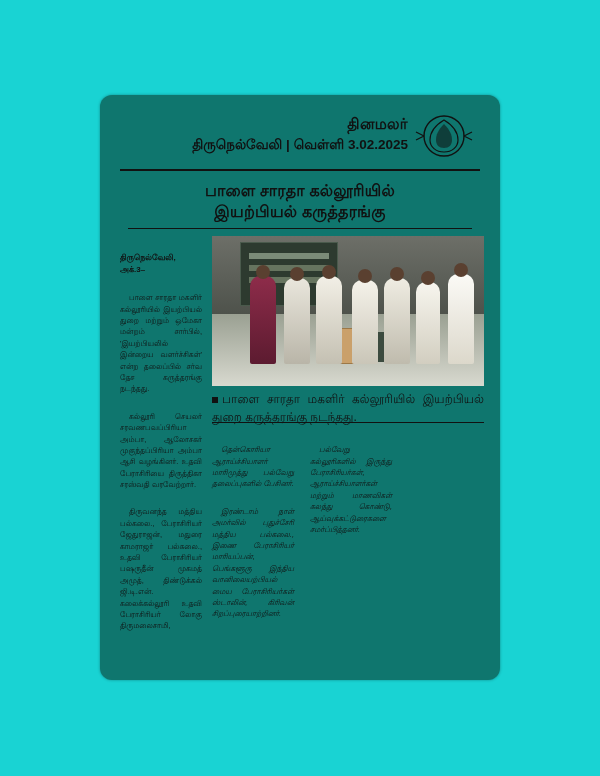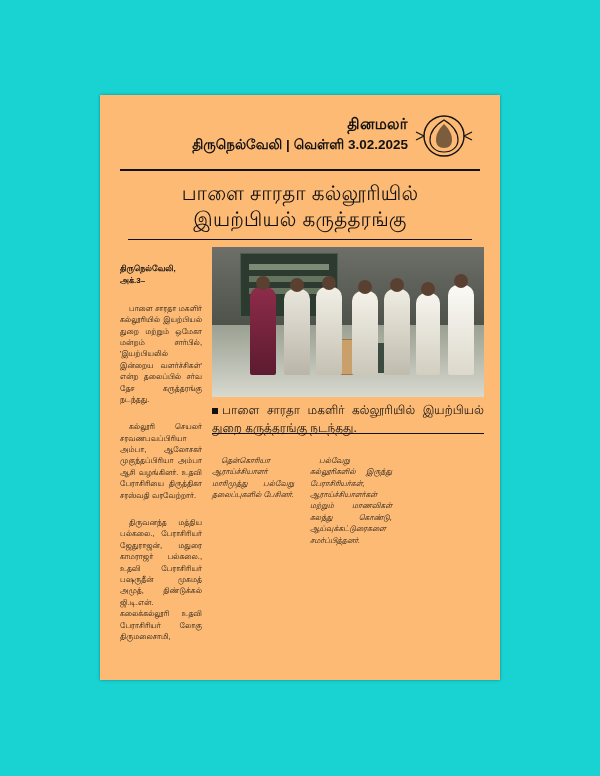--- a/index.html
+++ b/index.html
@@ -12,22 +12,23 @@
     background: #19d3d3;
     font-family: "Liberation Sans", sans-serif;
     overflow: hidden;
   }
   .page {
     position: absolute;
     left: 100px;
     top: 95px;
     width: 400px;
     height: 585px;
-    background: #fdba74;
+    background: #0f766e;
     box-shadow: 0 0 3px rgba(0,0,0,0.35);
+    border-radius: 12px;
   }
   .clip {
     position: absolute;
     left: 14px;
     top: 12px;
     width: 372px;
     height: 560px;
     overflow: hidden;
   }
 
@@ -63,22 +64,22 @@
     width: 60px;
     height: 46px;
   }
 
   
   .headline {
     margin: 9px 6px 6px 6px;
     text-align: center;
   }
   .headline-line {
-    font-size: 20px;
-    font-weight: normal;
+    font-size: 16px;
+    font-weight: bold;
     color: #111;
     line-height: 1.32;
     letter-spacing: .2px;
     text-align: center;
   }
   .headline-rule {
     margin: 6px 8px 0 8px;
     border-bottom: 1px solid #111;
   }
 
@@ -243,20 +244,21 @@
 
       <div class="col col1 full">
         <p class="lead">திருநெல்வேலி, அக்.3–</p>
         <p class="indent">பாளை சாரதா மகளிர் கல்லூரியில் இயற்பியல் துறை மற்றும் ஒமேகா மன்றம் சார்பில், 'இயற்பியலில் இன்றைய வளர்ச்சிகள்' என்ற தலைப்பில் சர்வ தேச கருத்தரங்கு நடந்தது.</p>
         <p class="indent">கல்லூரி செயலர் சரவணபவப்பிரியா அம்பா, ஆலோசகர் முகுந்தப்பிரியா அம்பா ஆசி வழங்கினர். உதவி பேராசிரியை திருத்திகா சரஸ்வதி வரவேற்றார்.</p>
         <p class="indent">திருவனந்த மத்திய பல்கலை., பேராசிரியர் ஜேதுராஜன், மதுரை காமராஜர் பல்கலை., உதவி பேராசிரியர் பஷருதீன் முகமத் அமுத், திண்டுக்கல் ஜி.டி.என். கலைக்கல்லூரி உதவி பேராசிரியர் லோகு திருமலைசாமி,</p>
       </div>
 
       <div class="col col2 col-lower">
         <p class="indent">தென்கொரியா ஆராய்ச்சியாளர் மாரிமுத்து பல்வேறு தலைப்புகளில் பேசினர்.</p>
+        <p class="indent">இரண்டாம் நாள் அமர்வில் புதுச்சேரி மத்திய பல்கலை., இணை பேராசிரியர் மாரியப்பன், பெங்களூரு இந்திய வானிலையற்பியல் மைய பேராசிரியர்கள் ஸ்டாலின், கிரிவன் சிறப்புரையாற்றினர்.</p>
       </div>
 
       <div class="col col3 col-lower">
         <p class="indent">பல்வேறு கல்லூரிகளில் இருந்து பேராசிரியர்கள், ஆராய்ச்சியாளர்கள் மற்றும் மாணவிகள் கலந்து கொண்டு, ஆய்வுக்கட்டுரைகளை சமர்ப்பித்தனர்.</p>
       </div>
 
 
     </div>
   </div>
 </div>

